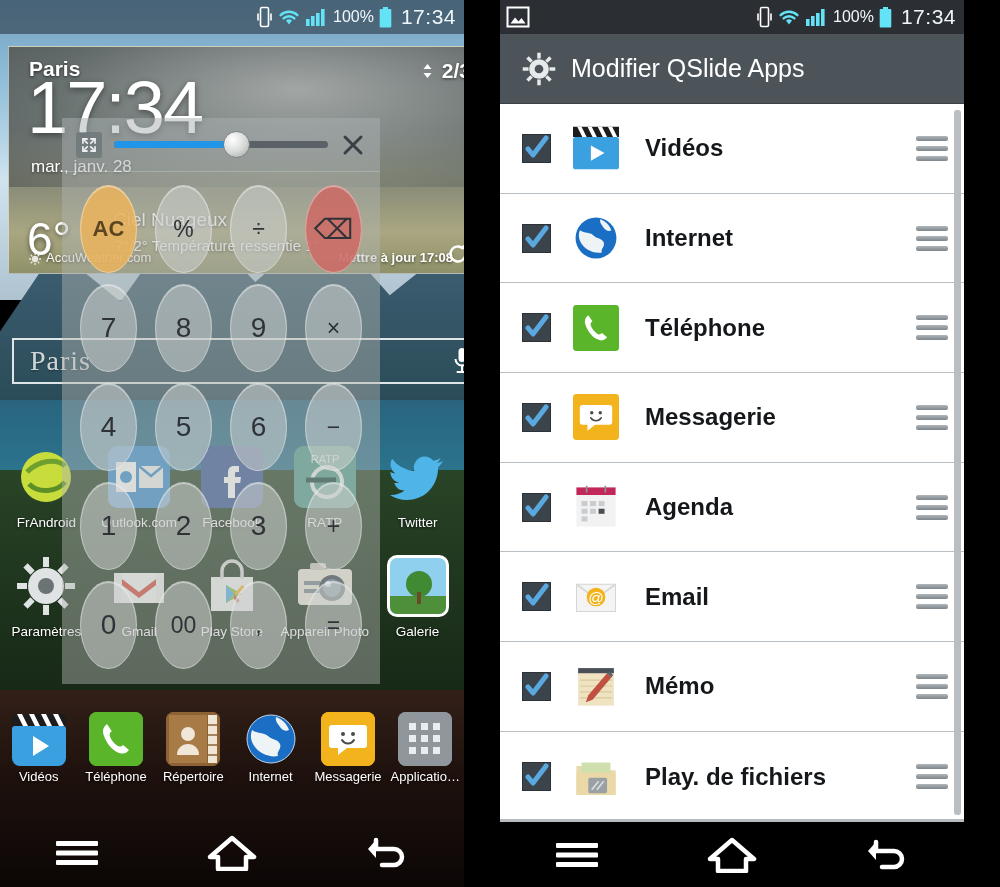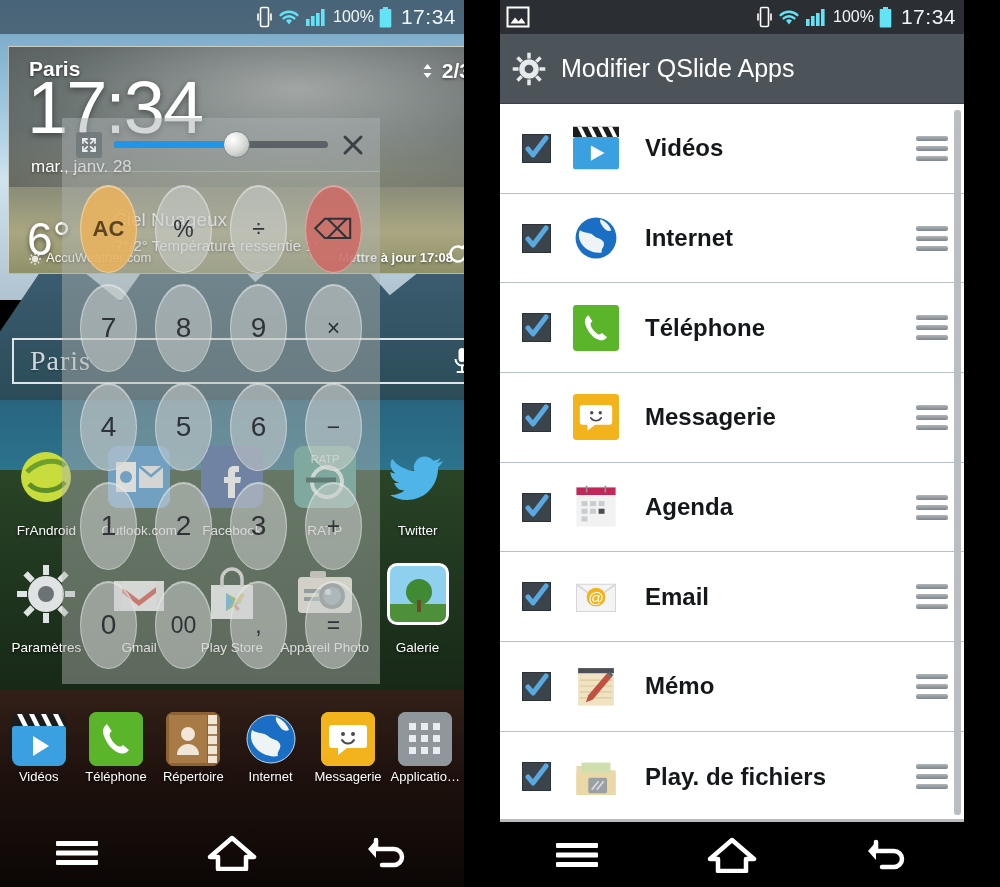--- a/index.html
+++ b/index.html
@@ -88,21 +88,21 @@
     padding: 0 14px 0 16px;
   }
   .gsearch-text { font-family: "Liberation Serif", serif; font-size: 28px; color: rgba(255,255,255,.78);
                   letter-spacing: 1px; text-shadow: 0 1px 2px rgba(0,0,0,.3); }
 
   
   .icongrid { position: absolute; left: 0; right: 0; top: 440px; }
   .irow { display: flex; }
   .icell { width: 100px; display: flex; flex-direction: column; align-items: center; padding-top: 6px; }
   .ibox { width: 62px; height: 62px; border-radius: 10px; position: relative; overflow: hidden; }
-  .ilabel { margin-top: 16px; font-size: 13.5px; color: #fff; text-align: center; line-height: 1.08;
+  .ilabel { margin-top: 8px; font-size: 13.5px; color: #fff; text-align: center; line-height: 1.08;
             text-shadow: 0 1px 3px rgba(0,0,0,.85); max-width: 98px; }
 
   
   .dock { position: absolute; left: 0; right: 0; top: 712px; display: flex; }
   .dcell { width: 83.3px; display: flex; flex-direction: column; align-items: center; }
   .dbox { width: 54px; height: 54px; border-radius: 8px; position: relative; overflow: hidden; }
   .dlabel { margin-top: 3px; font-size: 13px; color: #fff; text-shadow: 0 1px 3px rgba(0,0,0,.9);
             white-space: nowrap; }
 
   
@@ -134,21 +134,21 @@
 
   
   .navbar { position: absolute; left: 0; bottom: 0; width: 100%; height: 68px;
             display: flex; align-items: center; justify-content: space-around; z-index: 55; }
   .navbar.solid { background: #000; border-top: 3px solid #b9bcbe; }
   .navbar.clear { background: transparent; }
   .navbtn { width: 90px; height: 56px; display: flex; align-items: center; justify-content: center; }
 
   
   .apphdr { position: absolute; top: 34px; left: 0; width: 100%; height: 70px;
-            background: #4d5459; display: flex; align-items: center; padding-left: 11px; gap: 14px;
+            background: #4d5459; display: flex; align-items: center; padding-left: 21px; gap: 14px;
             border-bottom: 1px solid #3a4044; }
   .apphdr-title { color: #fff; font-size: 25px; }
 
   .applist { position: absolute; top: 104px; left: 0; width: 100%; bottom: 68px;
              background: #fff; overflow: hidden; }
   .approw { height: 89.7px; display: flex; align-items: center; padding: 0 16px 0 22px;
             border-bottom: 1px solid #b8c0c6; background: #fff; }
   .approw:last-child { border-bottom: none; }
   .chk { width: 29px; height: 29px; background: #3b434b; border: 1px solid #2c3238; position: relative;
          flex: 0 0 auto; }

